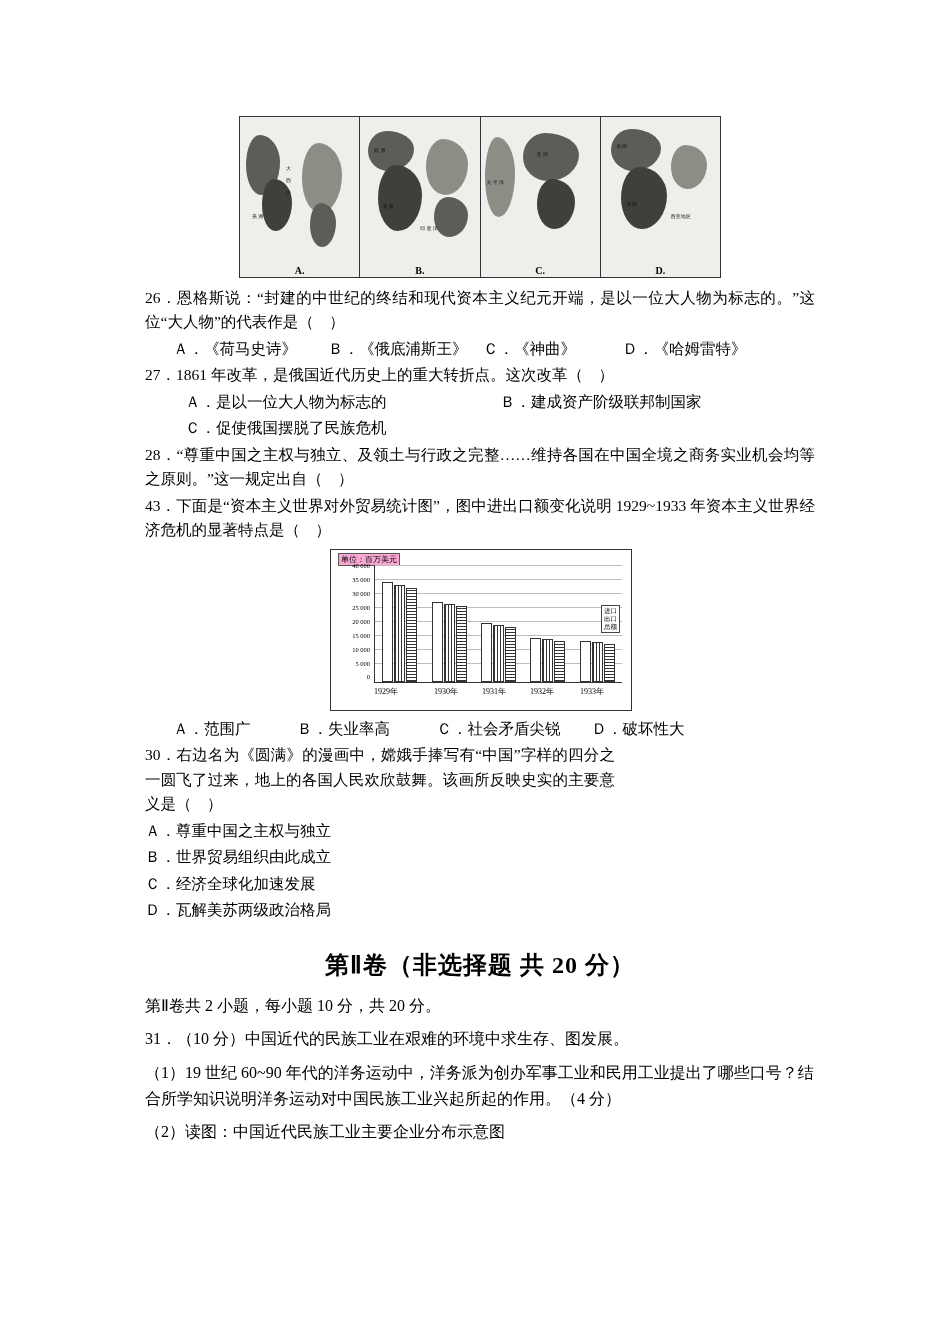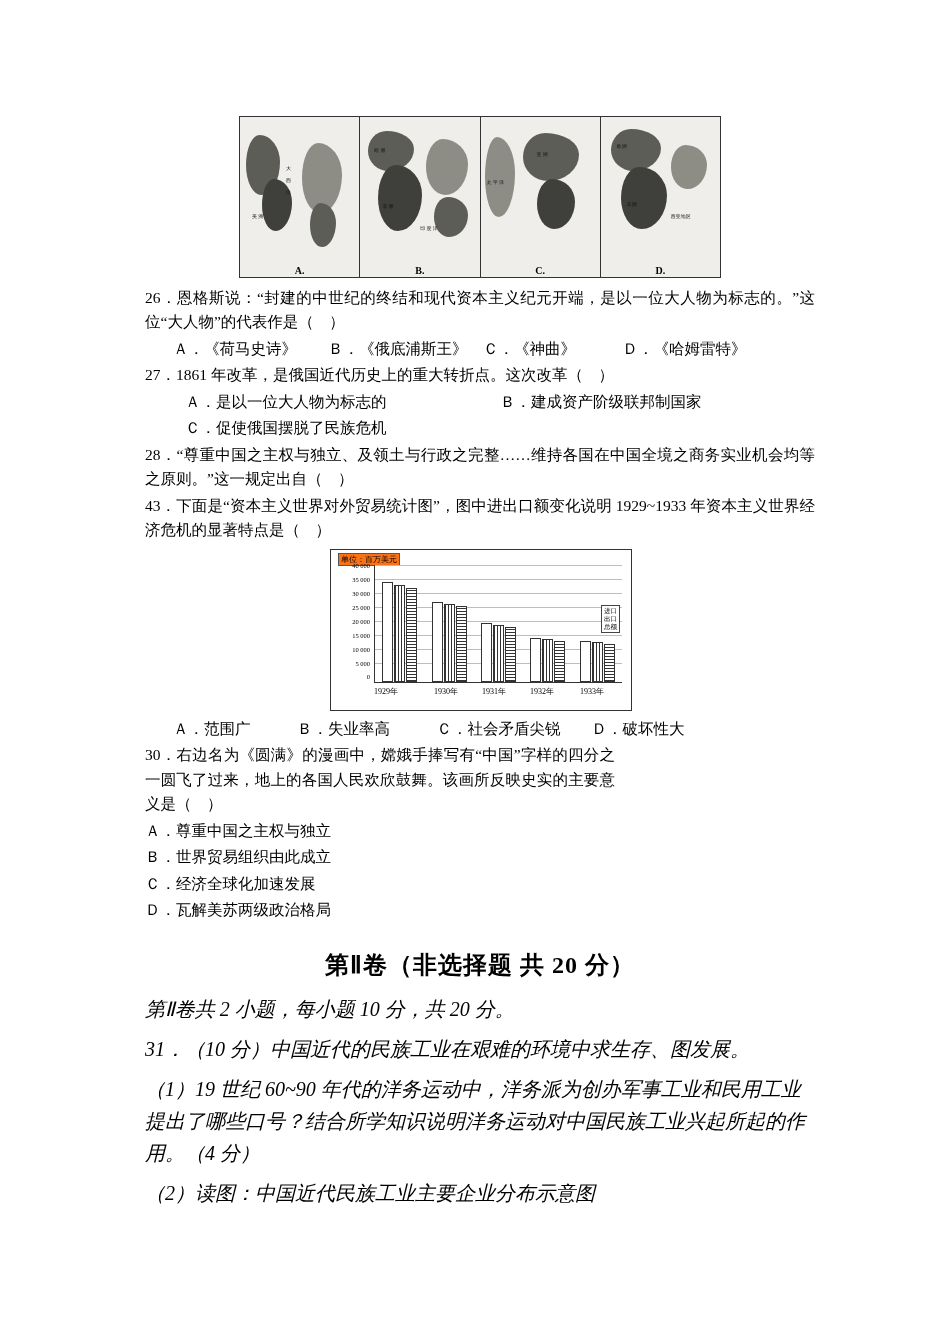--- a/index.html
+++ b/index.html
@@ -18,34 +18,34 @@
   .mapcell:last-child{border-right:none;}
   .mapcell .lbl{position:absolute;bottom:1px;left:50%;transform:translateX(-50%);font-size:10px;font-weight:bold;}
   .blob{position:absolute;background:#5d5d58;border-radius:40% 60% 55% 45%/50% 45% 55% 50%;}
   .blob.d{background:#3f3f3b;}
   .blob.l{background:#8d8d86;}
   .tinytext{position:absolute;font-size:5px;color:#111;white-space:nowrap;}
 
   
   .chartbox{width:300px;height:160px;border:1px solid #333;background:#fff;position:absolute;left:0;top:0;}
   .chartholder{position:relative;width:300px;height:160px;}
-  .unitlbl{position:absolute;left:8px;top:4px;font-size:8px;border:1px solid #555;padding:0 2px;background:#f97316;}
+  .unitlbl{position:absolute;left:8px;top:4px;font-size:8px;border:1px solid #555;padding:0 2px;background:#f9a8d4;}
   .plot{position:absolute;left:44px;top:16px;right:8px;bottom:26px;border-left:1px solid #333;border-bottom:1px solid #333;}
   .grid{position:absolute;left:0;right:0;border-top:1px solid #bdbdbd;}
   .bars{position:absolute;left:0;right:0;bottom:0;top:0;display:flex;align-items:flex-end;justify-content:space-around;}
   .grp{display:flex;align-items:flex-end;gap:1px;}
   .bar{width:9px;background:#fff;border:1px solid #333;}
   .bar.b2{background:repeating-linear-gradient(90deg,#333 0 1px,#fff 1px 3px);}
   .bar.b3{background:repeating-linear-gradient(0deg,#333 0 1px,#fff 1px 3px);}
   .ytick{position:absolute;left:0;width:40px;text-align:right;font-size:6.5px;}
   .xtick{position:absolute;bottom:12px;font-size:8px;text-align:center;}
   .legend{position:absolute;right:10px;top:56px;border:1px solid #444;font-size:6.5px;padding:1px 2px;line-height:1.25;background:#fff;}
 
   .bigtitle{text-align:center;font-size:24px;font-weight:bold;margin:26px 0 12px 0;letter-spacing:1px;font-family:"Liberation Serif",serif;}
-  .sub{font-size:20px;line-height:1.6;margin:8px 0 4px 0;font-style:italic;}
+  .sub{font-size:16px;line-height:1.6;margin:8px 0 4px 0;}
   .two-col-opts{display:flex;}
   .two-col-opts>div{width:50%;}
   .rightwrap{position:relative;}
   .q30block{width:470px;}
   .clearrow{clear:both;}
 </style>
 </head>
 <body>
 
 <div class="page">

